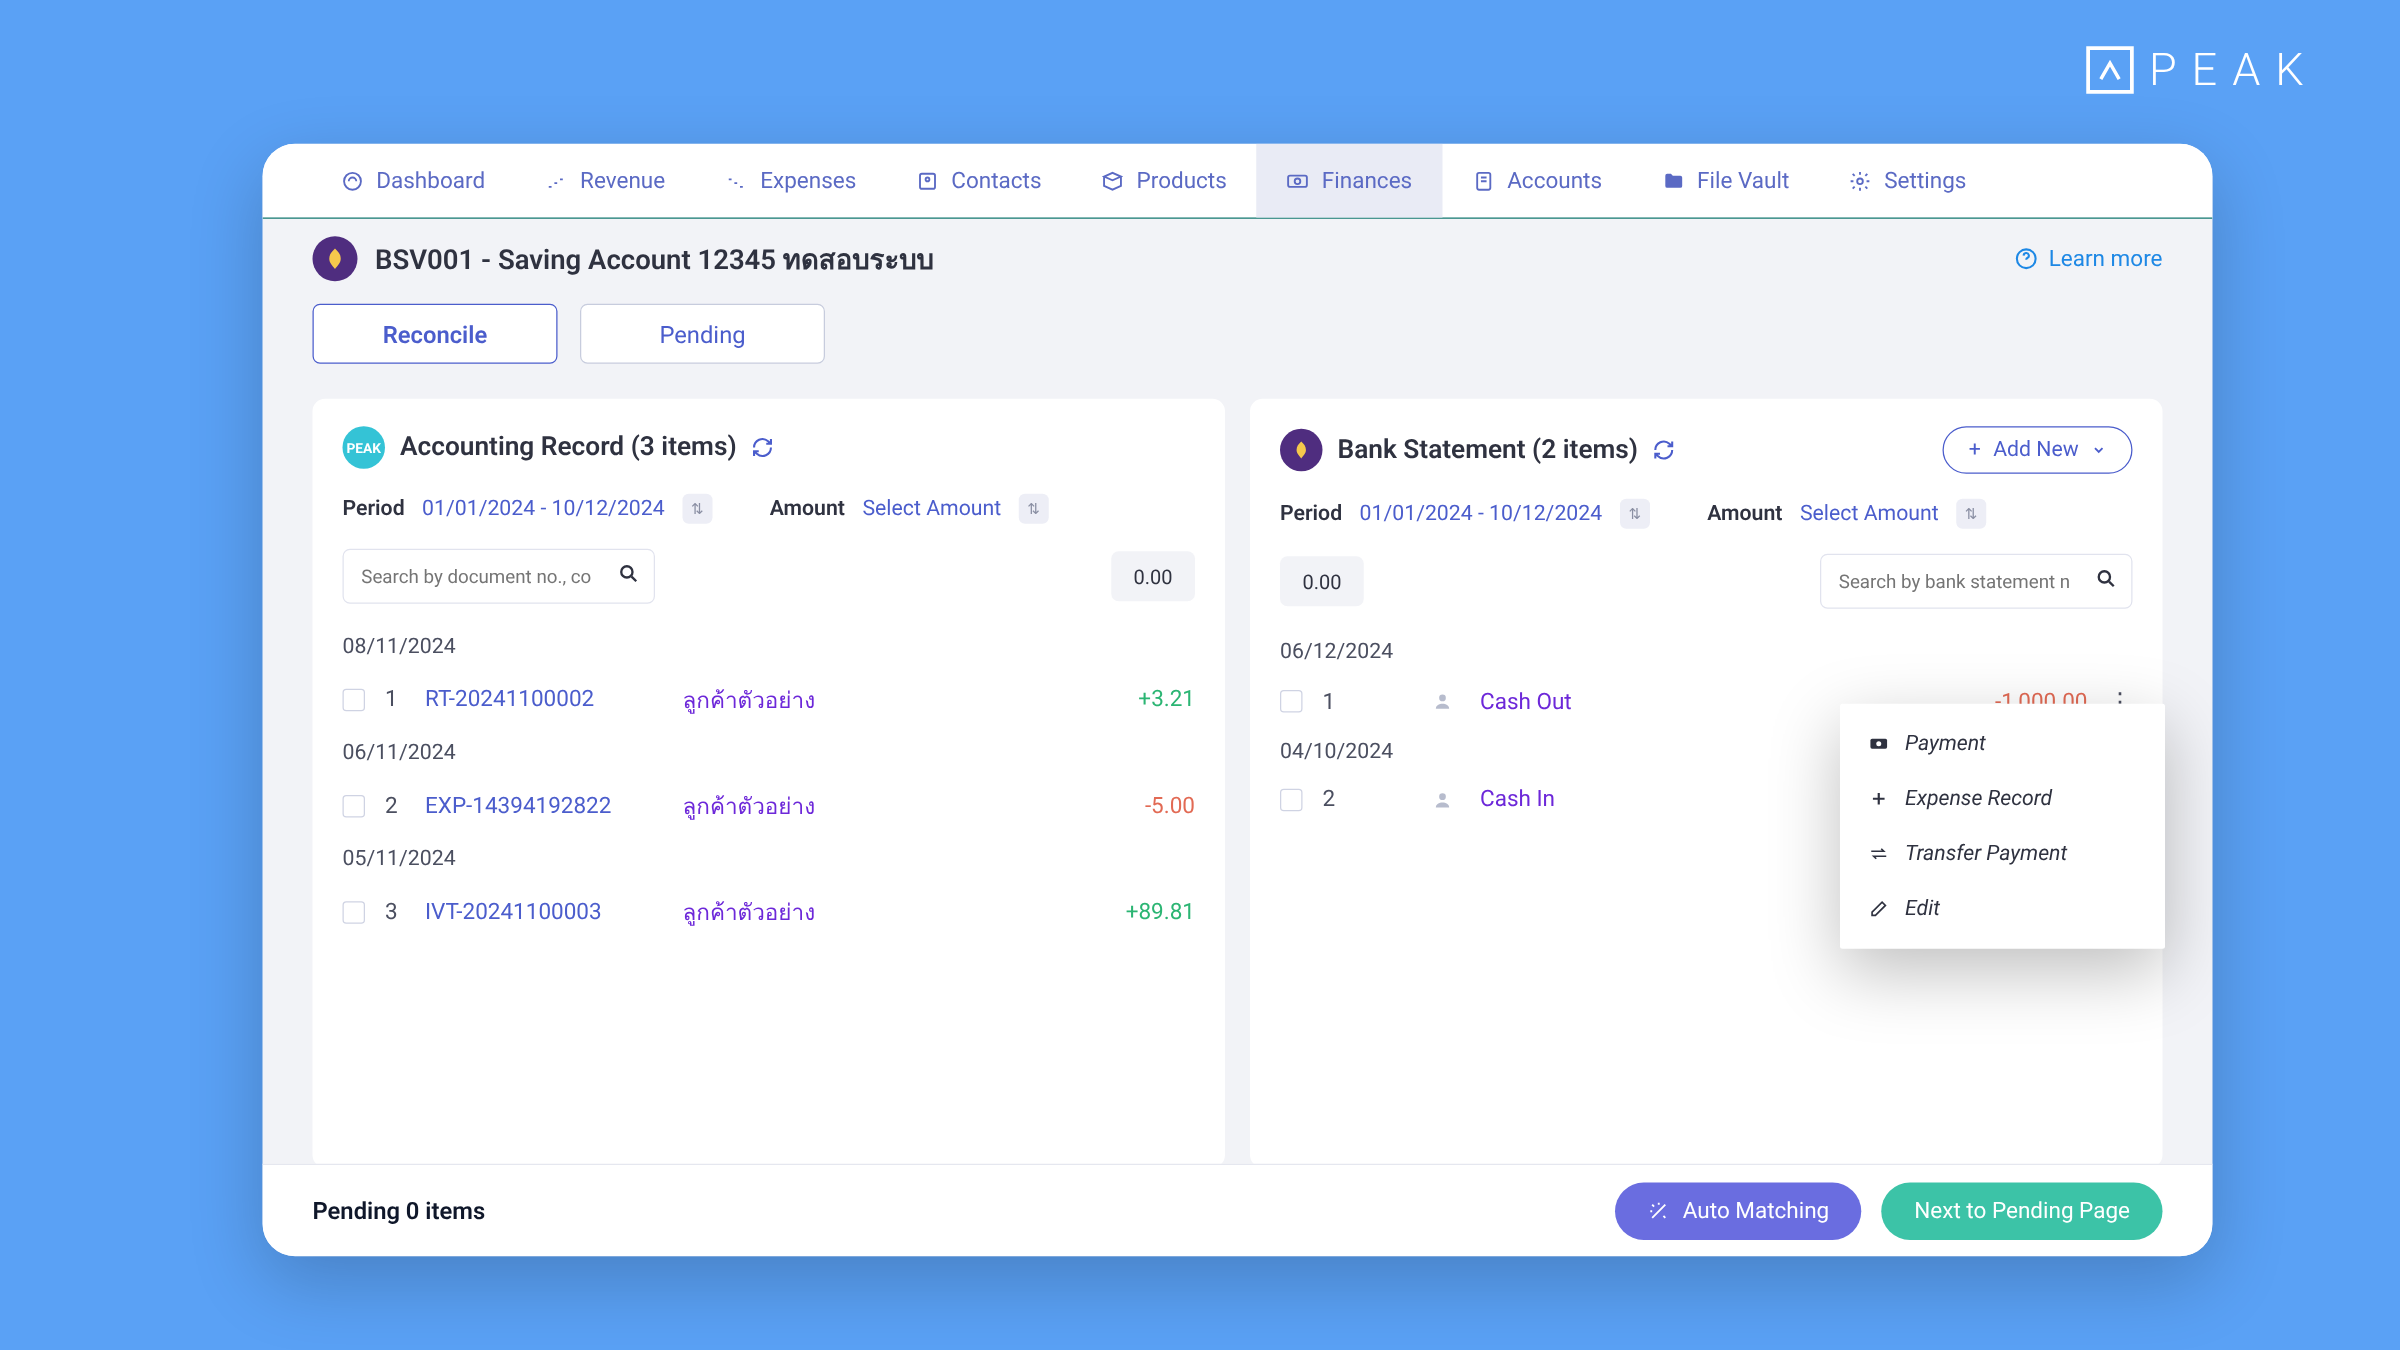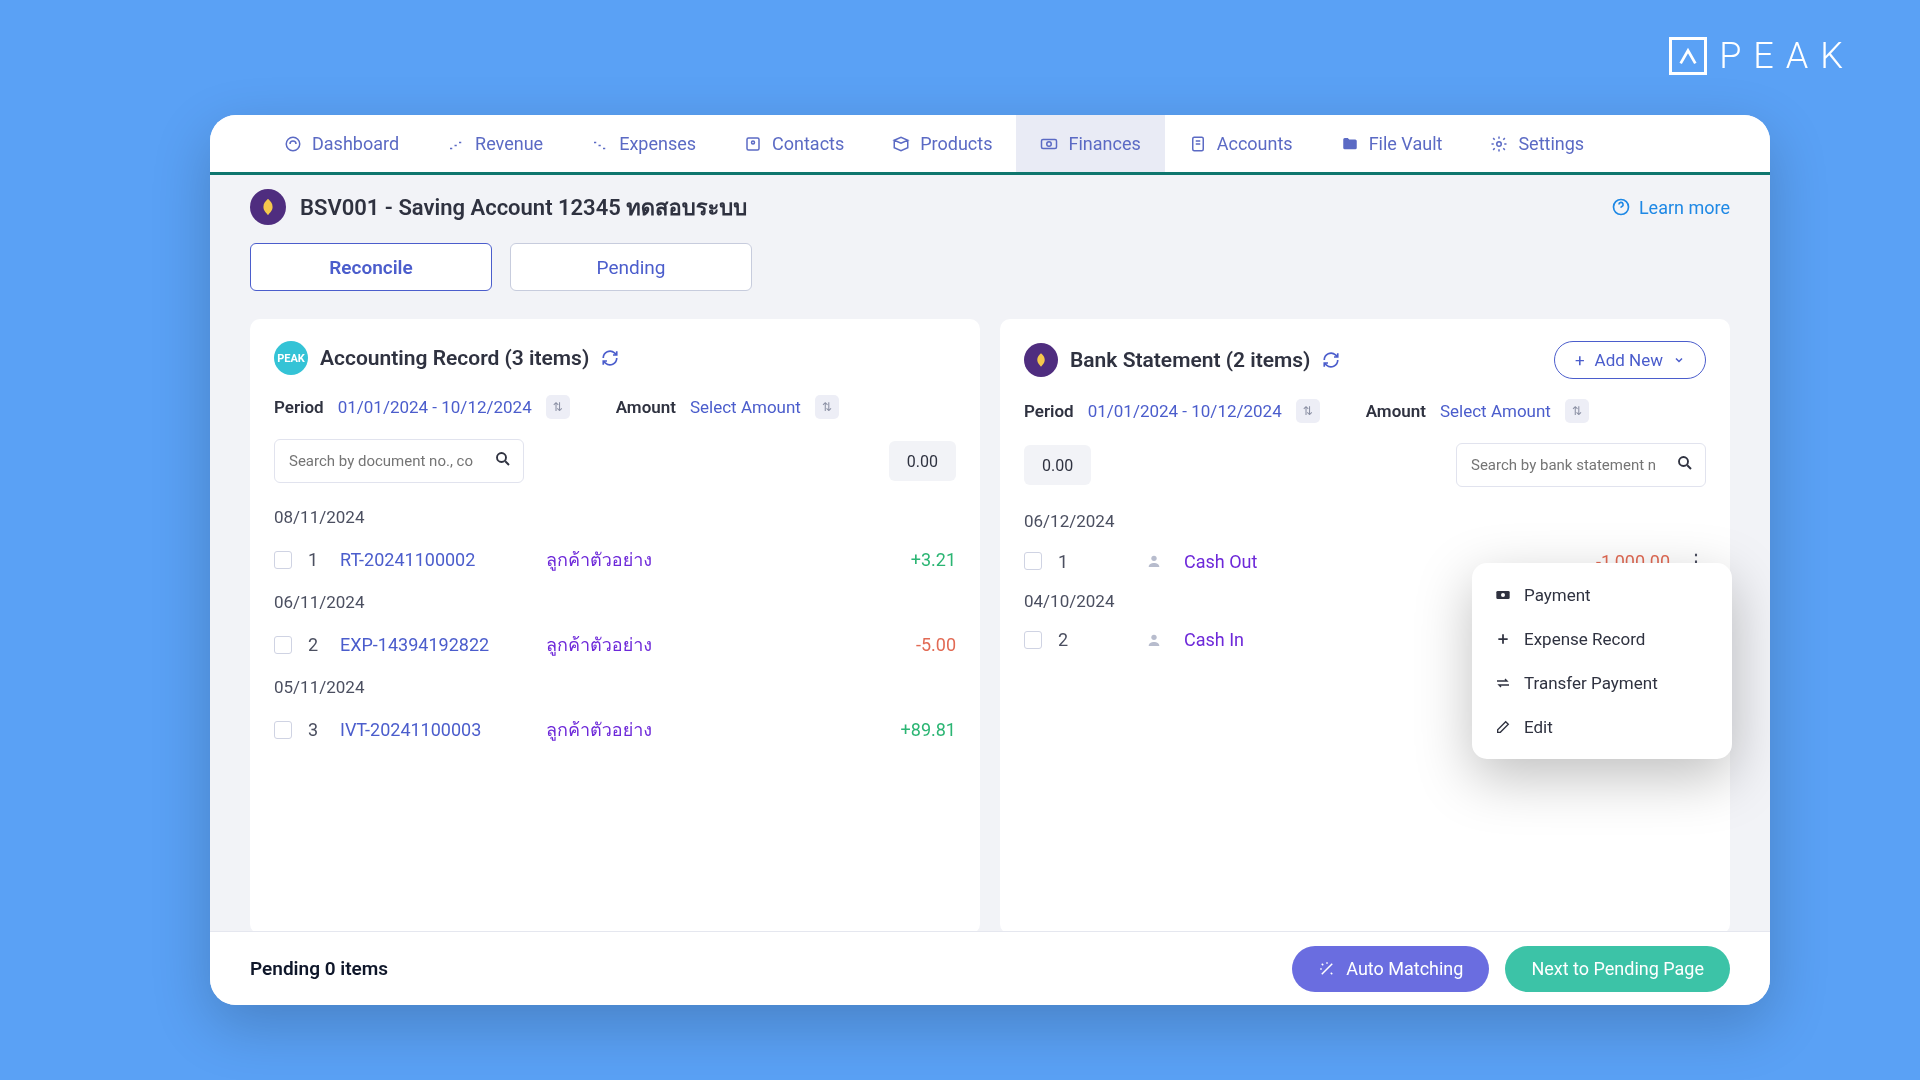--- a/index.html
+++ b/index.html
@@ -2,30 +2,30 @@
 <html><head>
 <meta charset="utf-8">
 <style>
 * { margin: 0; padding: 0; box-sizing: border-box; font-family: -apple-system, BlinkMacSystemFont, "Segoe UI", Roboto, Arial, sans-serif; }
 body { background: #5aa1f5; width: 1920px; height: 1080px; overflow: hidden; position: relative; transform-origin: top left; }
 .stage { position: absolute; left: 0; top: 0; width: 1920px; height: 1080px; }
 .brand-logo { position: absolute; right: 65px; top: 35px; color: #fff; display: flex; align-items: center; gap: 12px; }
 .brand-logo .sq { width: 38px; height: 38px; border: 3px solid #fff; display: flex; align-items: center; justify-content: center; font-weight: 700; font-size: 26px; }
 .brand-logo .txt { font-size: 36px; font-weight: 300; letter-spacing: 12px; }
 .app-window { position: absolute; left: 210px; top: 115px; width: 1560px; height: 890px; background: #f2f3f7; border-radius: 26px; overflow: hidden; box-shadow: 0 20px 60px rgba(0,0,0,0.2); }
-.topnav { background: #fff; height: 60px; display: flex; align-items: stretch; padding-left: 50px; border-bottom: 3px solid #0f766e; }
+.topnav { background: #fff; height: 60px; display: flex; align-items: stretch; padding-left: 39px; border-bottom: 1px solid #0f766e; }
 .nav-item { display: flex; align-items: center; gap: 10px; padding: 0 24px; color: #5b6ac4; font-size: 18px; cursor: pointer; }
 .nav-item.active { background: #e9ebf5; }
 .nav-icon { width: 18px; height: 18px; display: inline-flex; align-items: center; justify-content: center; }
 .subheader { display: flex; align-items: center; padding: 14px 40px 0 40px; gap: 14px; }
 .bank-ic { width: 36px; height: 36px; border-radius: 50%; background: #4f2d7f; display: flex; align-items: center; justify-content: center; }
 .page-title { font-size: 22px; font-weight: 600; color: #2f3240; }
 .learn-more { margin-left: auto; color: #1e88e5; font-size: 18px; display: flex; align-items: center; gap: 8px; cursor: pointer; }
 .tabs-row { display: flex; gap: 18px; padding: 18px 40px 0 40px; }
-.tab-btn { width: 242px; height: 48px; border: 1px solid #c7ccdd; border-radius: 6px; background: #fff; display: flex; align-items: center; justify-content: center; font-size: 19px; cursor: pointer; }
+.tab-btn { width: 196px; height: 48px; border: 1px solid #c7ccdd; border-radius: 6px; background: #fff; display: flex; align-items: center; justify-content: center; font-size: 19px; cursor: pointer; }
 .tab-btn.active { border-color: #4b5dcc; color: #4b5dcc; font-weight: 600; }
 .tab-btn.inactive { color: #4b5dcc; }
 .columns { display: flex; gap: 20px; padding: 28px 40px 0 40px; }
 .panel { background: #fff; border-radius: 10px; flex: 1; padding: 22px 0 0 0; height: 615px; position: relative; }
 .panel-head { display: flex; align-items: center; gap: 12px; padding: 0 24px; }
 .pill-ic { width: 34px; height: 34px; border-radius: 50%; display: flex; align-items: center; justify-content: center; font-size: 11px; font-weight: 700; color: #fff; }
 .pill-peak { background: #34c3d6; }
 .pill-bank { background: #4f2d7f; }
 .panel-title { font-size: 21px; font-weight: 600; color: #2f3240; }
 .refresh-ic { color: #4b5dcc; font-size: 18px; cursor: pointer; }
@@ -42,21 +42,21 @@
 .date-hdr { padding: 10px 24px; font-size: 17px; color: #4b4f60; }
 .row-item { display: flex; align-items: center; padding: 8px 24px; font-size: 18px; gap: 16px; }
 .chk { width: 18px; height: 18px; border: 1.5px solid #cfd3e3; border-radius: 3px; }
 .idx { color: #4b4f60; width: 16px; }
 .doc-link { color: #4b5dcc; min-width: 190px; }
 .contact { color: #6d28d9; flex: 1; }
 .amt-pos { color: #2bb573; margin-left: auto; }
 .amt-neg { color: #e26a54; margin-left: auto; }
 .person-ic { color: #b7bccd; margin-right: 6px; font-size: 16px; }
 .kebab { width: 20px; text-align: center; color: #4b4f60; cursor: pointer; font-size: 20px; }
-.dropdown { position: absolute; right: -2px; top: 244px; width: 260px; background: #fff; border-radius: 15px; box-shadow: 0 18px 55px rgba(0,0,0,0.25); padding: 10px 0; z-index: 10; }
+.dropdown { position: absolute; right: -2px; top: 244px; width: 260px; background: #fff; border-radius: 2px; box-shadow: 0 18px 55px rgba(0,0,0,0.25); padding: 10px 0; z-index: 10; font-style: italic; }
 .dd-item { padding: 12px 22px; font-size: 17px; color: #2f3240; display: flex; align-items: center; gap: 12px; cursor: pointer; }
 .dd-item .ic { width: 18px; display: inline-flex; justify-content: center; }
 .footer-bar { position: absolute; left: 0; right: 0; bottom: 0; height: 74px; background: #fff; border-top: 1px solid #e5e7ef; display: flex; align-items: center; padding: 0 40px; }
 .footer-text { font-size: 19px; font-weight: 600; color: #0f172a; }
 .footer-actions { margin-left: auto; display: flex; gap: 16px; }
 .pill-btn { height: 46px; padding: 0 26px; border-radius: 26px; color: #fff; display: flex; align-items: center; gap: 10px; font-size: 18px; cursor: pointer; border: none; }
 .pill-purple { background: #6a6de0; }
 .pill-green { background: #3cc3a7; }
 svg { display: block; }
 </style>

